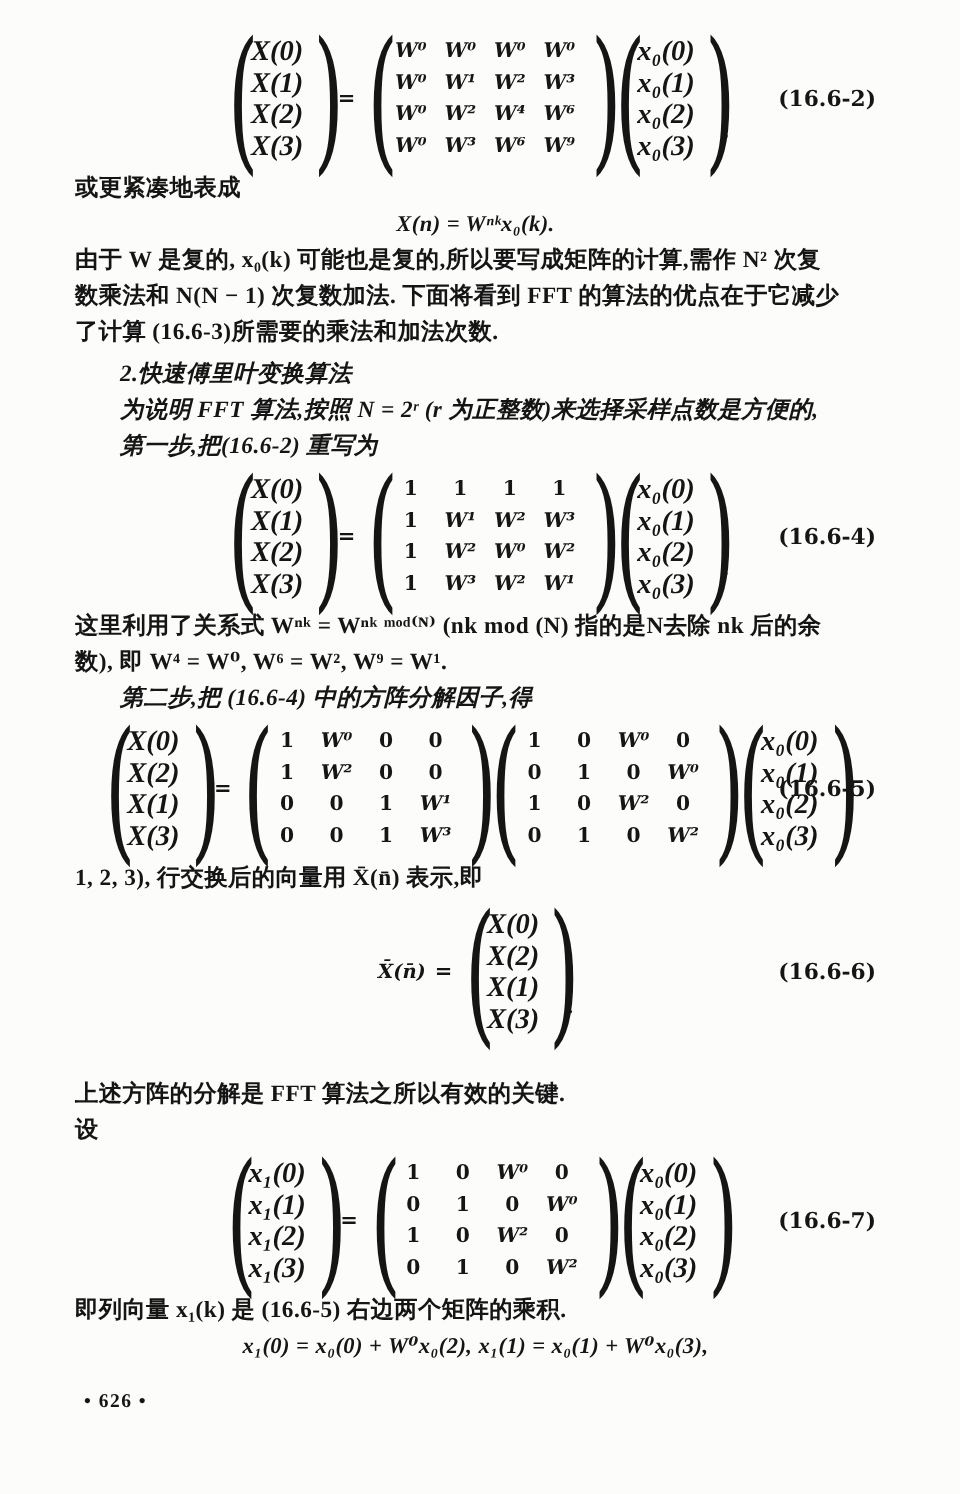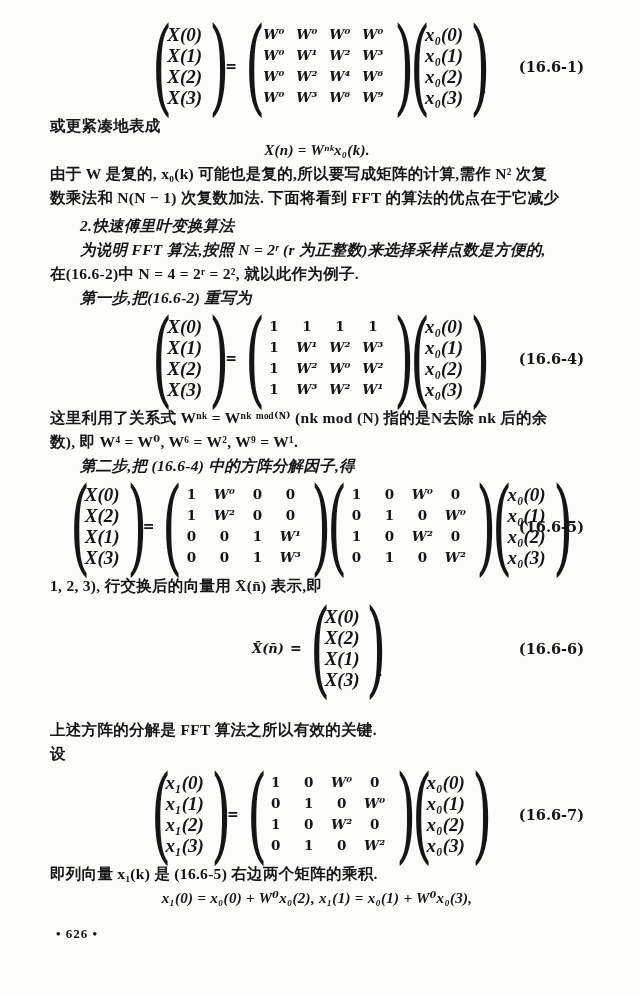--- a/index.html
+++ b/index.html
@@ -132,36 +132,36 @@
       <span class="paren">(</span>
       <div class="vec">
           <div class="cell">x₀(0)</div>
           <div class="cell">x₀(1)</div>
           <div class="cell">x₀(2)</div>
           <div class="cell">x₀(3)</div>
         </div>
       <span class="paren">)</span>
     </div>
     <span class="trail">,</span>
-    <span class="eqlabel">(16.6-1)</span>
+    <span class="eqlabel">(16.6-2)</span>
   </div>
 
   <div class="tline">或更紧凑地表成</div>
   <div class="tline center mathline">X(n) = Wⁿᵏx₀(k).</div>
 
   <div>
     <div class="tline">由于 W 是复的, x₀(k) 可能也是复的,所以要写成矩阵的计算,需作 N² 次复</div>
     <div class="tline">数乘法和 N(N − 1) 次复数加法. 下面将看到 FFT 的算法的优点在于它减少</div>
+    <div class="tline">了计算 (16.6-3)所需要的乘法和加法次数.</div>
   </div>
 
   <div class="tline indent sec-heading">2.快速傅里叶变换算法</div>
 
   <div>
     <div class="tline indent">为说明 FFT 算法,按照 N = 2ʳ (r 为正整数)来选择采样点数是方便的,</div>
-    <div class="tline">在(16.6-2)中 N = 4 = 2ʳ = 2², 就以此作为例子.</div>
   </div>
 
   <div class="tline indent">第一步,把(16.6-2) 重写为</div>
 
   <div class="eqrow">
     <div class="group">
       <span class="paren">(</span>
       <div class="vec">
           <div class="cell">X(0)</div>
           <div class="cell">X(1)</div>

